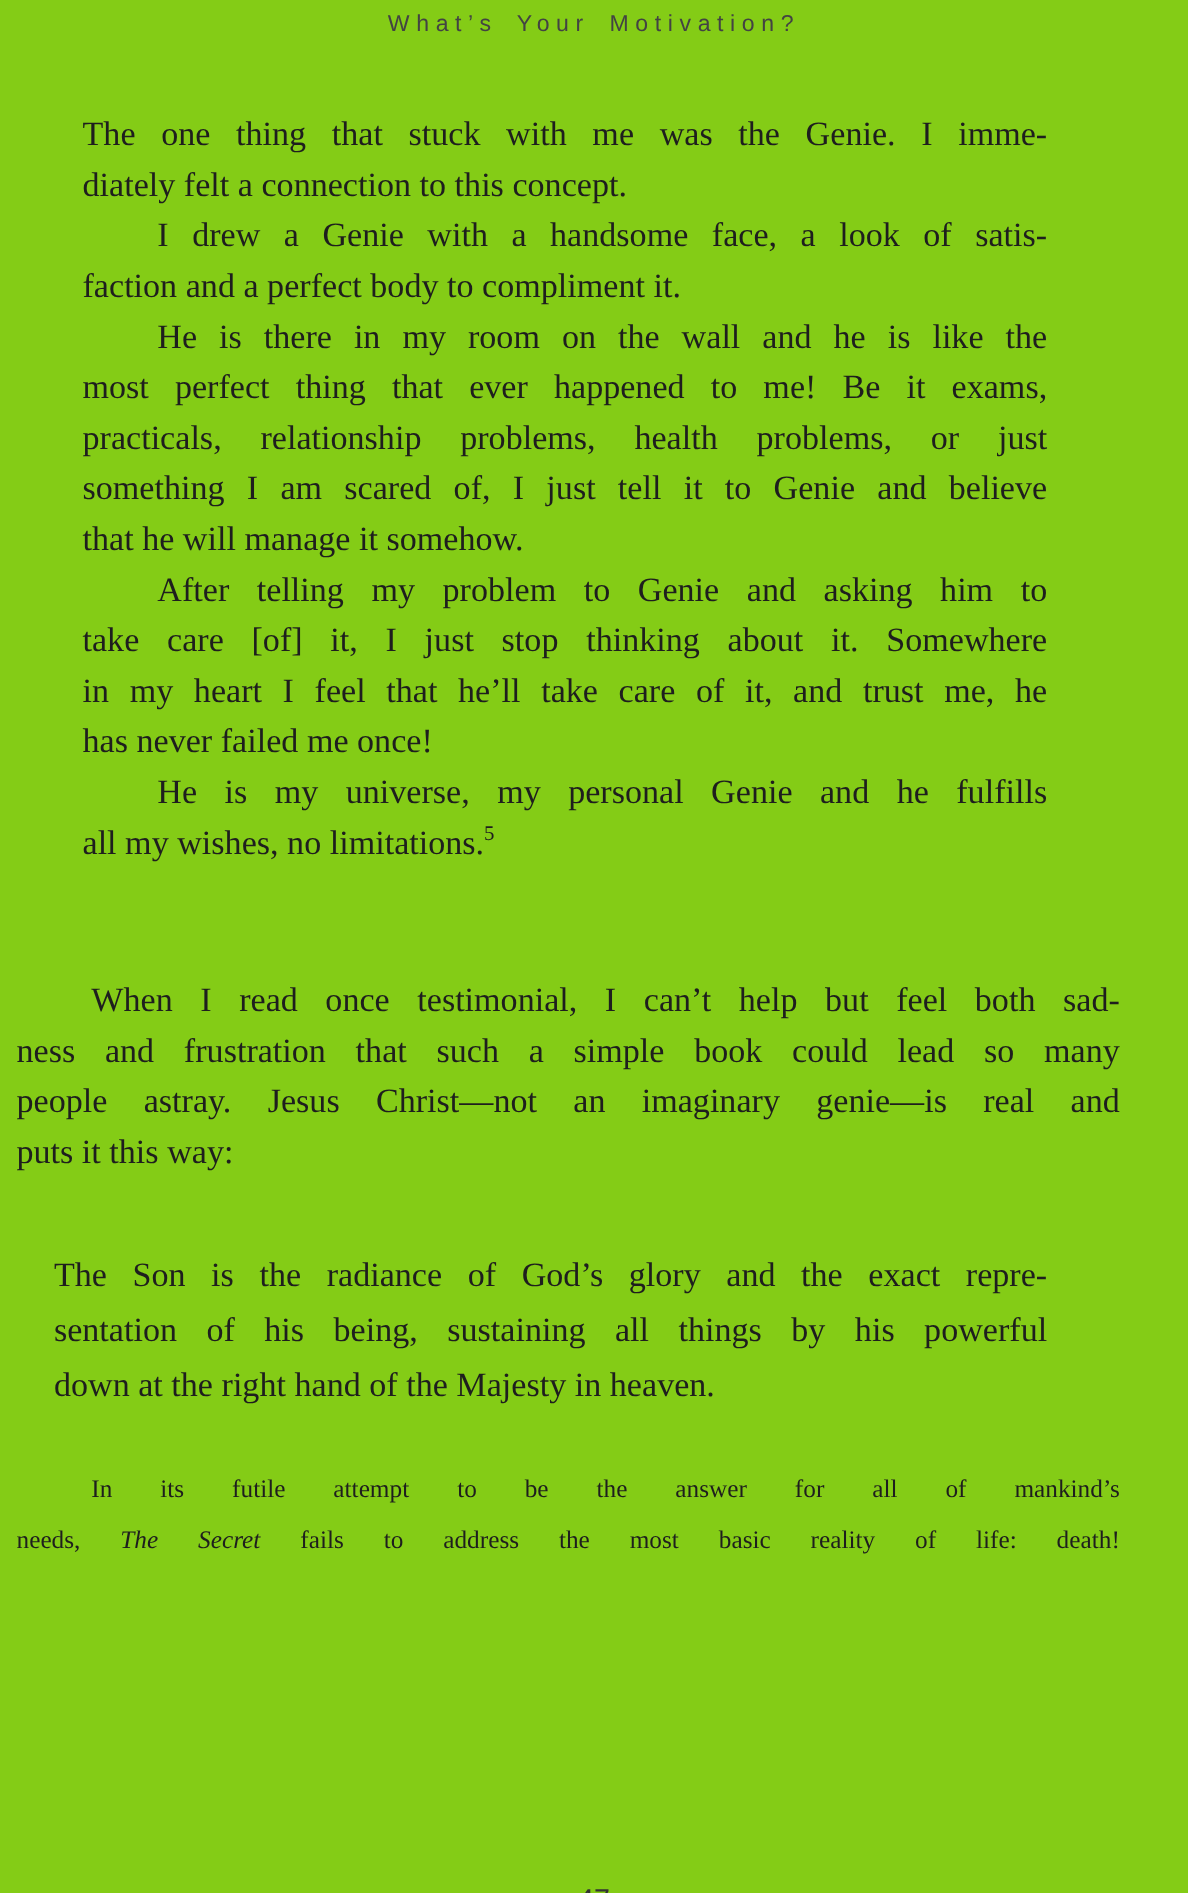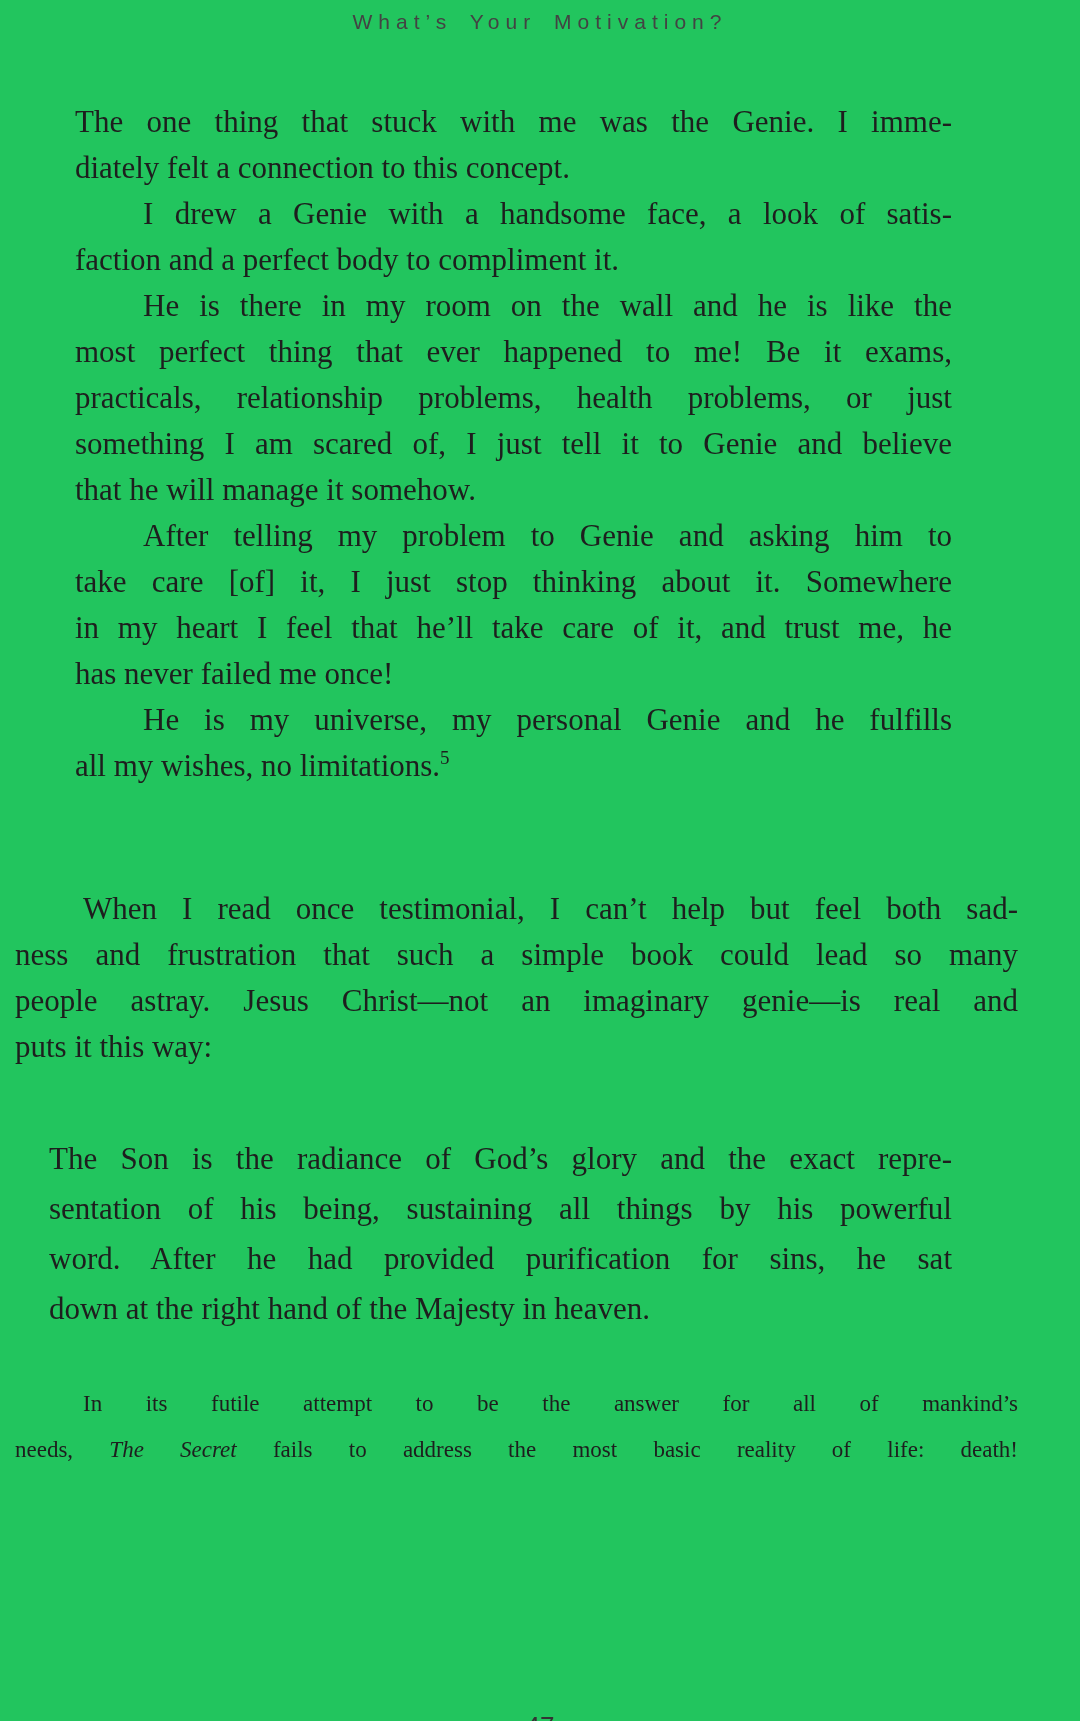--- a/index.html
+++ b/index.html
@@ -1,21 +1,21 @@
 <!DOCTYPE html>
 <html><head>
 <meta charset="utf-8">
 <style>
   html, body { margin: 0; padding: 0; background: #e8e8e8; }
   .page {
     position: relative;
     width: 1080px;
     height: 1721px;
     margin: 0 auto;
-    background: #22c55e;
+    background: #84cc16;
     color: #1e1e1e;
     font-family: "Liberation Serif", "DejaVu Serif", serif;
     overflow: hidden;
   }
   
   .running-head {
     padding-top: 7px;
     height: 31px;
     text-align: center;
     font-family: "Liberation Sans", "DejaVu Sans", sans-serif;
@@ -107,21 +107,20 @@
   <div class="body-par-1">
     <div class="ln j ind">When I read once testimonial, I can’t help but feel both sad-</div>
     <div class="ln j">ness and frustration that such a simple book could lead so many</div>
     <div class="ln j">people astray. Jesus Christ—not an imaginary genie—is real and</div>
     <div class="ln last">puts it this way:</div>
   </div>
 
   <div class="scripture">
     <div class="ln j">The Son is the radiance of God’s glory and the exact repre-</div>
     <div class="ln j">sentation of his being, sustaining all things by his powerful</div>
-    <div class="ln j">word. After he had provided purification for sins, he sat</div>
     <div class="ln last">down at the right hand of the Majesty in heaven.</div>
   </div>
 
   <div class="body-par-2">
     <div class="ln j ind">In its futile attempt to be the answer for all of mankind’s</div>
     <div class="ln j"><span>needs, </span><i class="bt">The Secret</i><span> fails to address the most basic reality of life: death!</span></div>
   </div>
 
   <div class="page-number">47</div>
 

